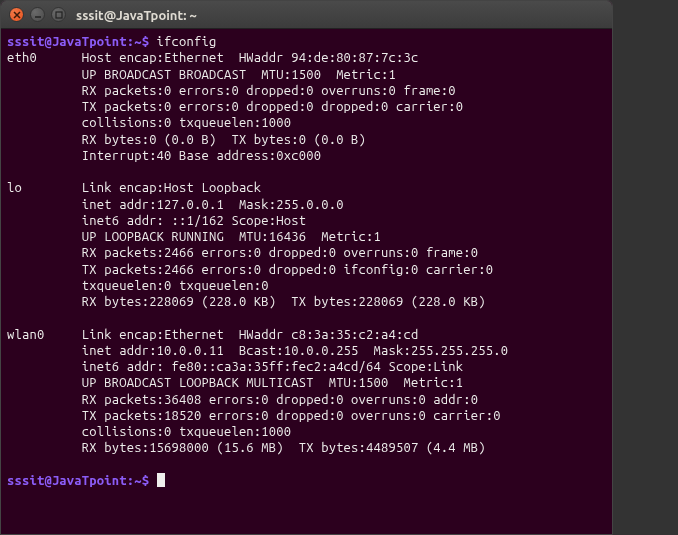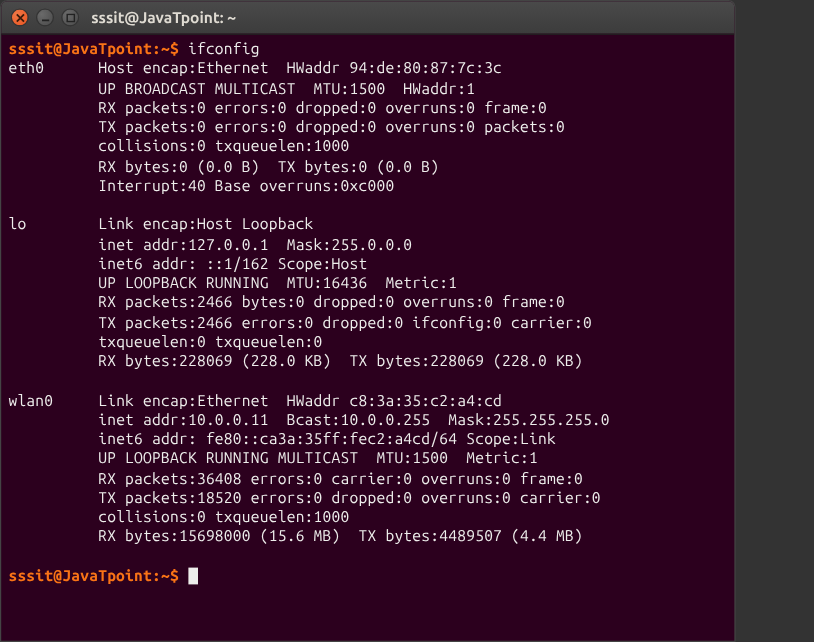--- a/index.html
+++ b/index.html
@@ -60,21 +60,21 @@
     }
     .terminal {
       padding: 4px 6px;
       color: #eeeeec;
       line-height: 1.25;
       white-space: pre;
       font-size: 13px;
       letter-spacing: 0.2px;
     }
     .prompt {
-      color: #f97316;
+      color: #8b5cf6;
       font-weight: bold;
     }
     .cursor {
       display: inline-block;
       width: 8px;
       height: 14px;
       background: #eeeeec;
       vertical-align: text-bottom;
     }
   </style>
@@ -98,40 +98,40 @@
         <svg width="8" height="8" viewBox="0 0 8 8">
             <rect x="1" y="1" width="6" height="6" stroke="#222" stroke-width="1.2" fill="none"></rect>
           </svg>
       </div>
     </div>
     <div class="window-title">sssit@JavaTpoint: ~</div>
   </div>
 
   <div class="terminal"><span class="prompt">sssit@JavaTpoint:~$ </span><span>ifconfig</span>
 <span>eth0</span>      <span>Host encap:Ethernet  HWaddr 94:de:80:87:7c:3c</span>
-          <span>UP BROADCAST MULTICAST  MTU:1500  HWaddr:1</span>
+          <span>UP BROADCAST BROADCAST  MTU:1500  Metric:1</span>
           <span>RX packets:0 errors:0 dropped:0 overruns:0 frame:0</span>
-          <span>TX packets:0 errors:0 dropped:0 overruns:0 packets:0</span>
+          <span>TX packets:0 errors:0 dropped:0 dropped:0 carrier:0</span>
           <span>collisions:0 txqueuelen:1000</span>
           <span>RX bytes:0 (0.0 B)  TX bytes:0 (0.0 B)</span>
-          <span>Interrupt:40 Base overruns:0xc000</span>
+          <span>Interrupt:40 Base address:0xc000</span>
 
 <span>lo</span>        <span>Link encap:Host Loopback</span>
           <span>inet addr:127.0.0.1  Mask:255.0.0.0</span>
           <span>inet6 addr: ::1/162 Scope:Host</span>
           <span>UP LOOPBACK RUNNING  MTU:16436  Metric:1</span>
-          <span>RX packets:2466 bytes:0 dropped:0 overruns:0 frame:0</span>
+          <span>RX packets:2466 errors:0 dropped:0 overruns:0 frame:0</span>
           <span>TX packets:2466 errors:0 dropped:0 ifconfig:0 carrier:0</span>
           <span>txqueuelen:0 txqueuelen:0</span>
           <span>RX bytes:228069 (228.0 KB)  TX bytes:228069 (228.0 KB)</span>
 
 <span>wlan0</span>     <span>Link encap:Ethernet  HWaddr c8:3a:35:c2:a4:cd</span>
           <span>inet addr:10.0.0.11  Bcast:10.0.0.255  Mask:255.255.255.0</span>
           <span>inet6 addr: fe80::ca3a:35ff:fec2:a4cd/64 Scope:Link</span>
-          <span>UP LOOPBACK RUNNING MULTICAST  MTU:1500  Metric:1</span>
-          <span>RX packets:36408 errors:0 carrier:0 overruns:0 frame:0</span>
+          <span>UP BROADCAST LOOPBACK MULTICAST  MTU:1500  Metric:1</span>
+          <span>RX packets:36408 errors:0 dropped:0 overruns:0 addr:0</span>
           <span>TX packets:18520 errors:0 dropped:0 overruns:0 carrier:0</span>
           <span>collisions:0 txqueuelen:1000</span>
           <span>RX bytes:15698000 (15.6 MB)  TX bytes:4489507 (4.4 MB)</span>
 
 <span class="prompt">sssit@JavaTpoint:~$ </span><span class="cursor"></span>
 </div>
 </div>
 
 </body></html>

